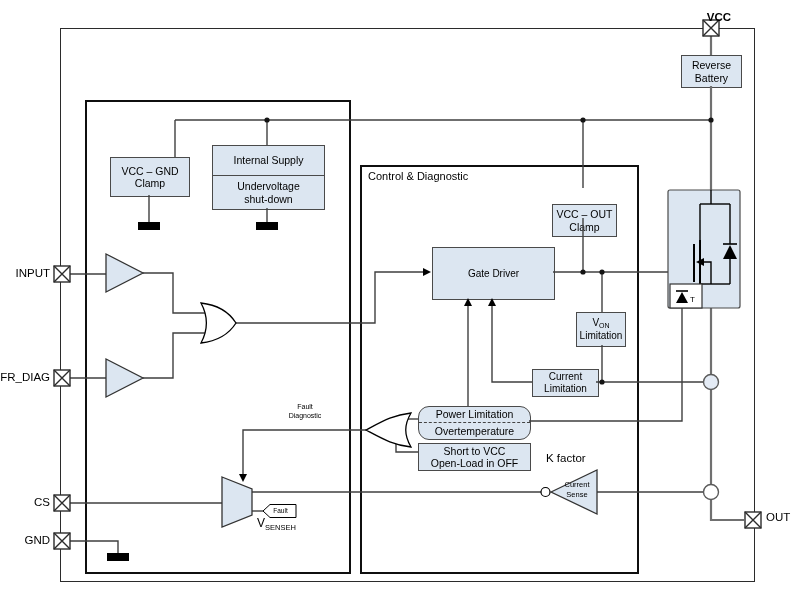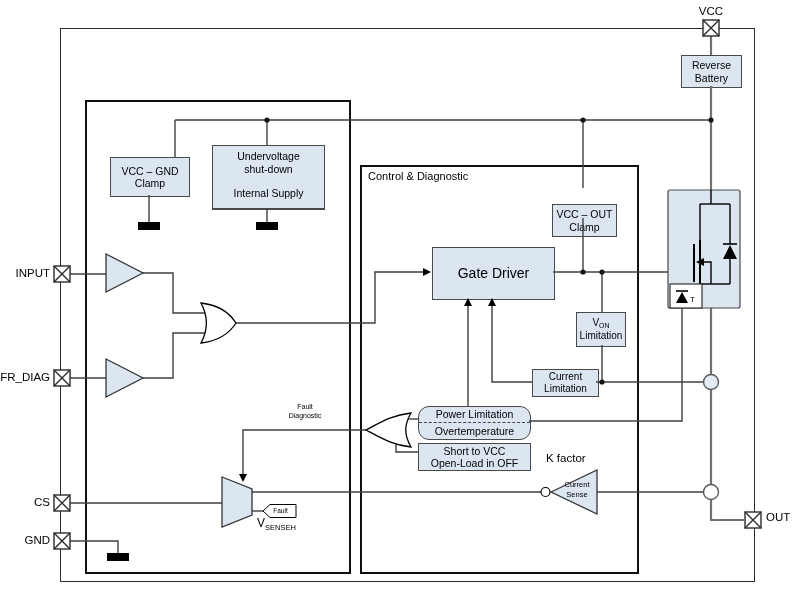--- a/index.html
+++ b/index.html
@@ -22,53 +22,53 @@
 </head>
 <body>
 
 <div class="canvas">
 
   <div id="outer-box" class="box"></div>
   <div id="left-box" class="box"></div>
   <div id="cd-box" class="box"></div>
   <div class="lbl" style="left:368px;top:170px;font-size:11px;">Control &amp; Diagnostic</div>
 
-  <div class="lbl pinlbl" style="left:691px;top:5px;width:40px;text-align:center;">VCC</div>
+  <div class="lbl pinlbl" style="left:691px;top:11px;width:40px;text-align:right;font-weight:bold;">VCC</div>
   <div class="lbl pinlbl" style="left:4px;top:267px;width:46px;text-align:right;">INPUT</div>
   <div class="lbl pinlbl" style="left:0px;top:371px;width:50px;text-align:right;">FR_DIAG</div>
   <div class="lbl pinlbl" style="left:4px;top:496px;width:46px;text-align:right;">CS</div>
   <div class="lbl pinlbl" style="left:4px;top:534px;width:46px;text-align:right;">GND</div>
   <div class="lbl pinlbl" style="left:766px;top:511px;">OUT</div>
 
   <div class="blk" style="left:681px;top:55px;width:59px;height:31px;">
     <span>Reverse</span>
     <span>Battery</span>
   </div>
 
   <div class="blk" style="left:110px;top:157px;width:78px;height:38px;">
     <span>VCC – GND</span>
     <span>Clamp</span>
   </div>
 
   <div class="blk" style="left:212px;top:145px;width:111px;height:63px;padding:0;">
+    <div class="sect" style="height:29px;border-bottom:1px solid #4a4a4a;">
+      <span>Internal Supply</span>
+    </div>
     <div class="sect" style="flex:1;">
       <span>Undervoltage</span>
       <span>shut-down</span>
     </div>
-    <div class="sect" style="height:29px;border-bottom:1px solid #4a4a4a;">
-      <span>Internal Supply</span>
-    </div>
   </div>
 
   <div class="blk" style="left:552px;top:188px;width:63px;height:31px;margin-top:16px;">
     <span>VCC – OUT</span>
     <span>Clamp</span>
   </div>
 
-  <div class="blk" style="left:432px;top:247px;width:121px;height:51px;font-size:14px;">
+  <div class="blk" style="left:432px;top:247px;width:121px;height:51px;font-size:10px;">
     <span>Gate Driver</span>
   </div>
 
   <div class="blk" style="left:576px;top:312px;width:48px;height:33px;font-size:10px;">
     <span><span>V</span><sub class="sm">ON</sub></span>
     <span>Limitation</span>
   </div>
 
   <div class="blk" style="left:532px;top:369px;width:65px;height:26px;font-size:10px;">
     <span>Current</span>

